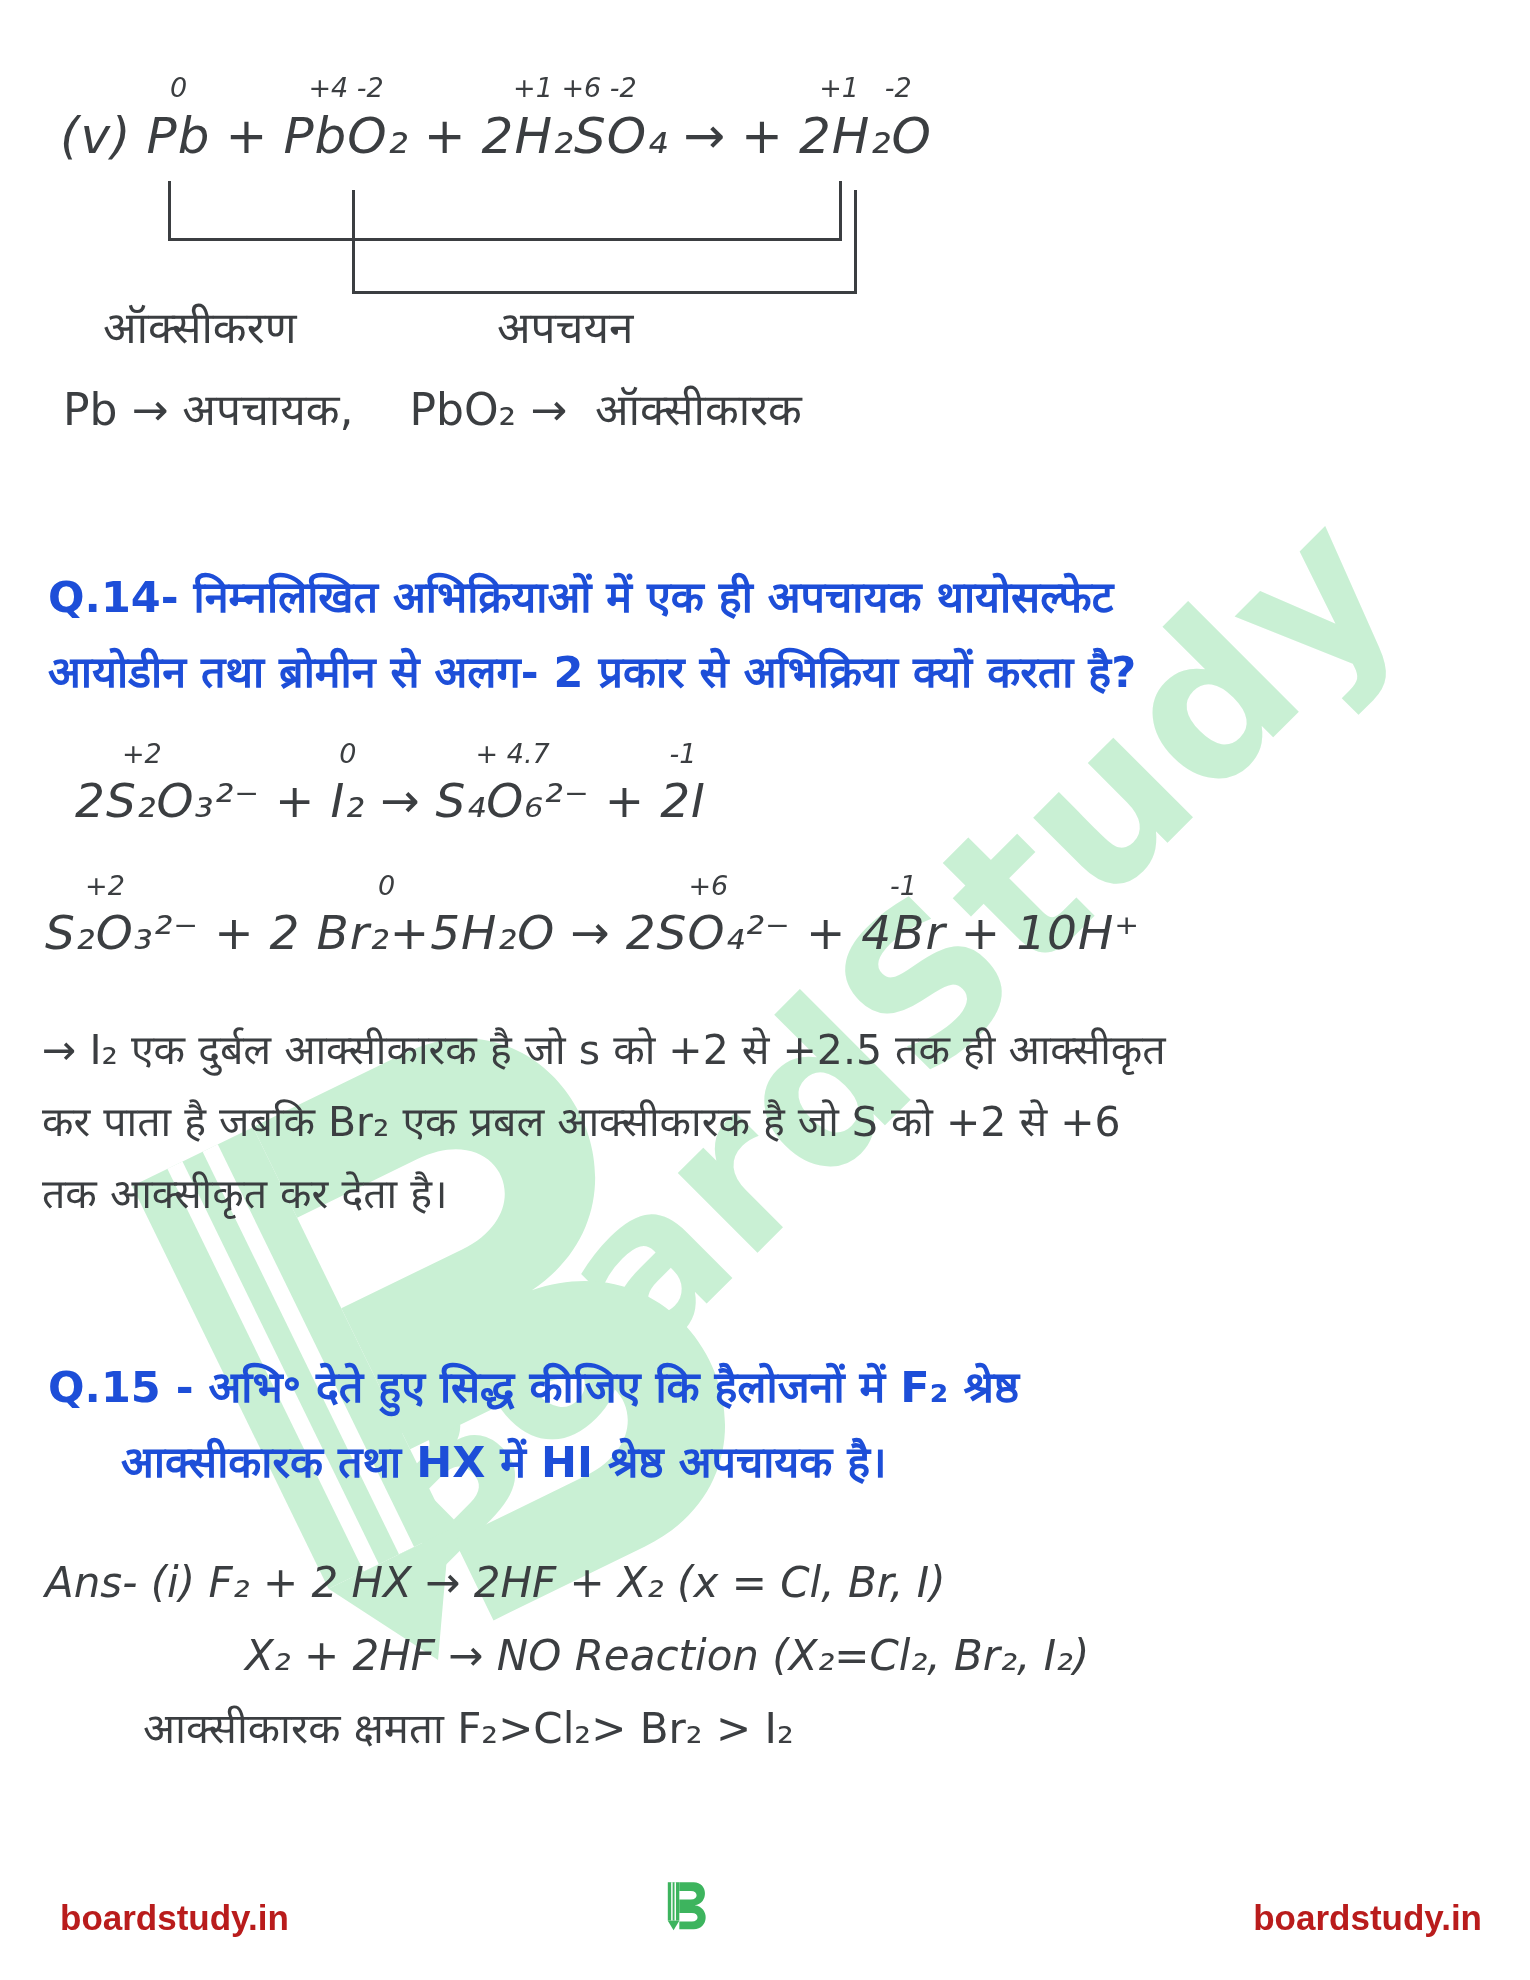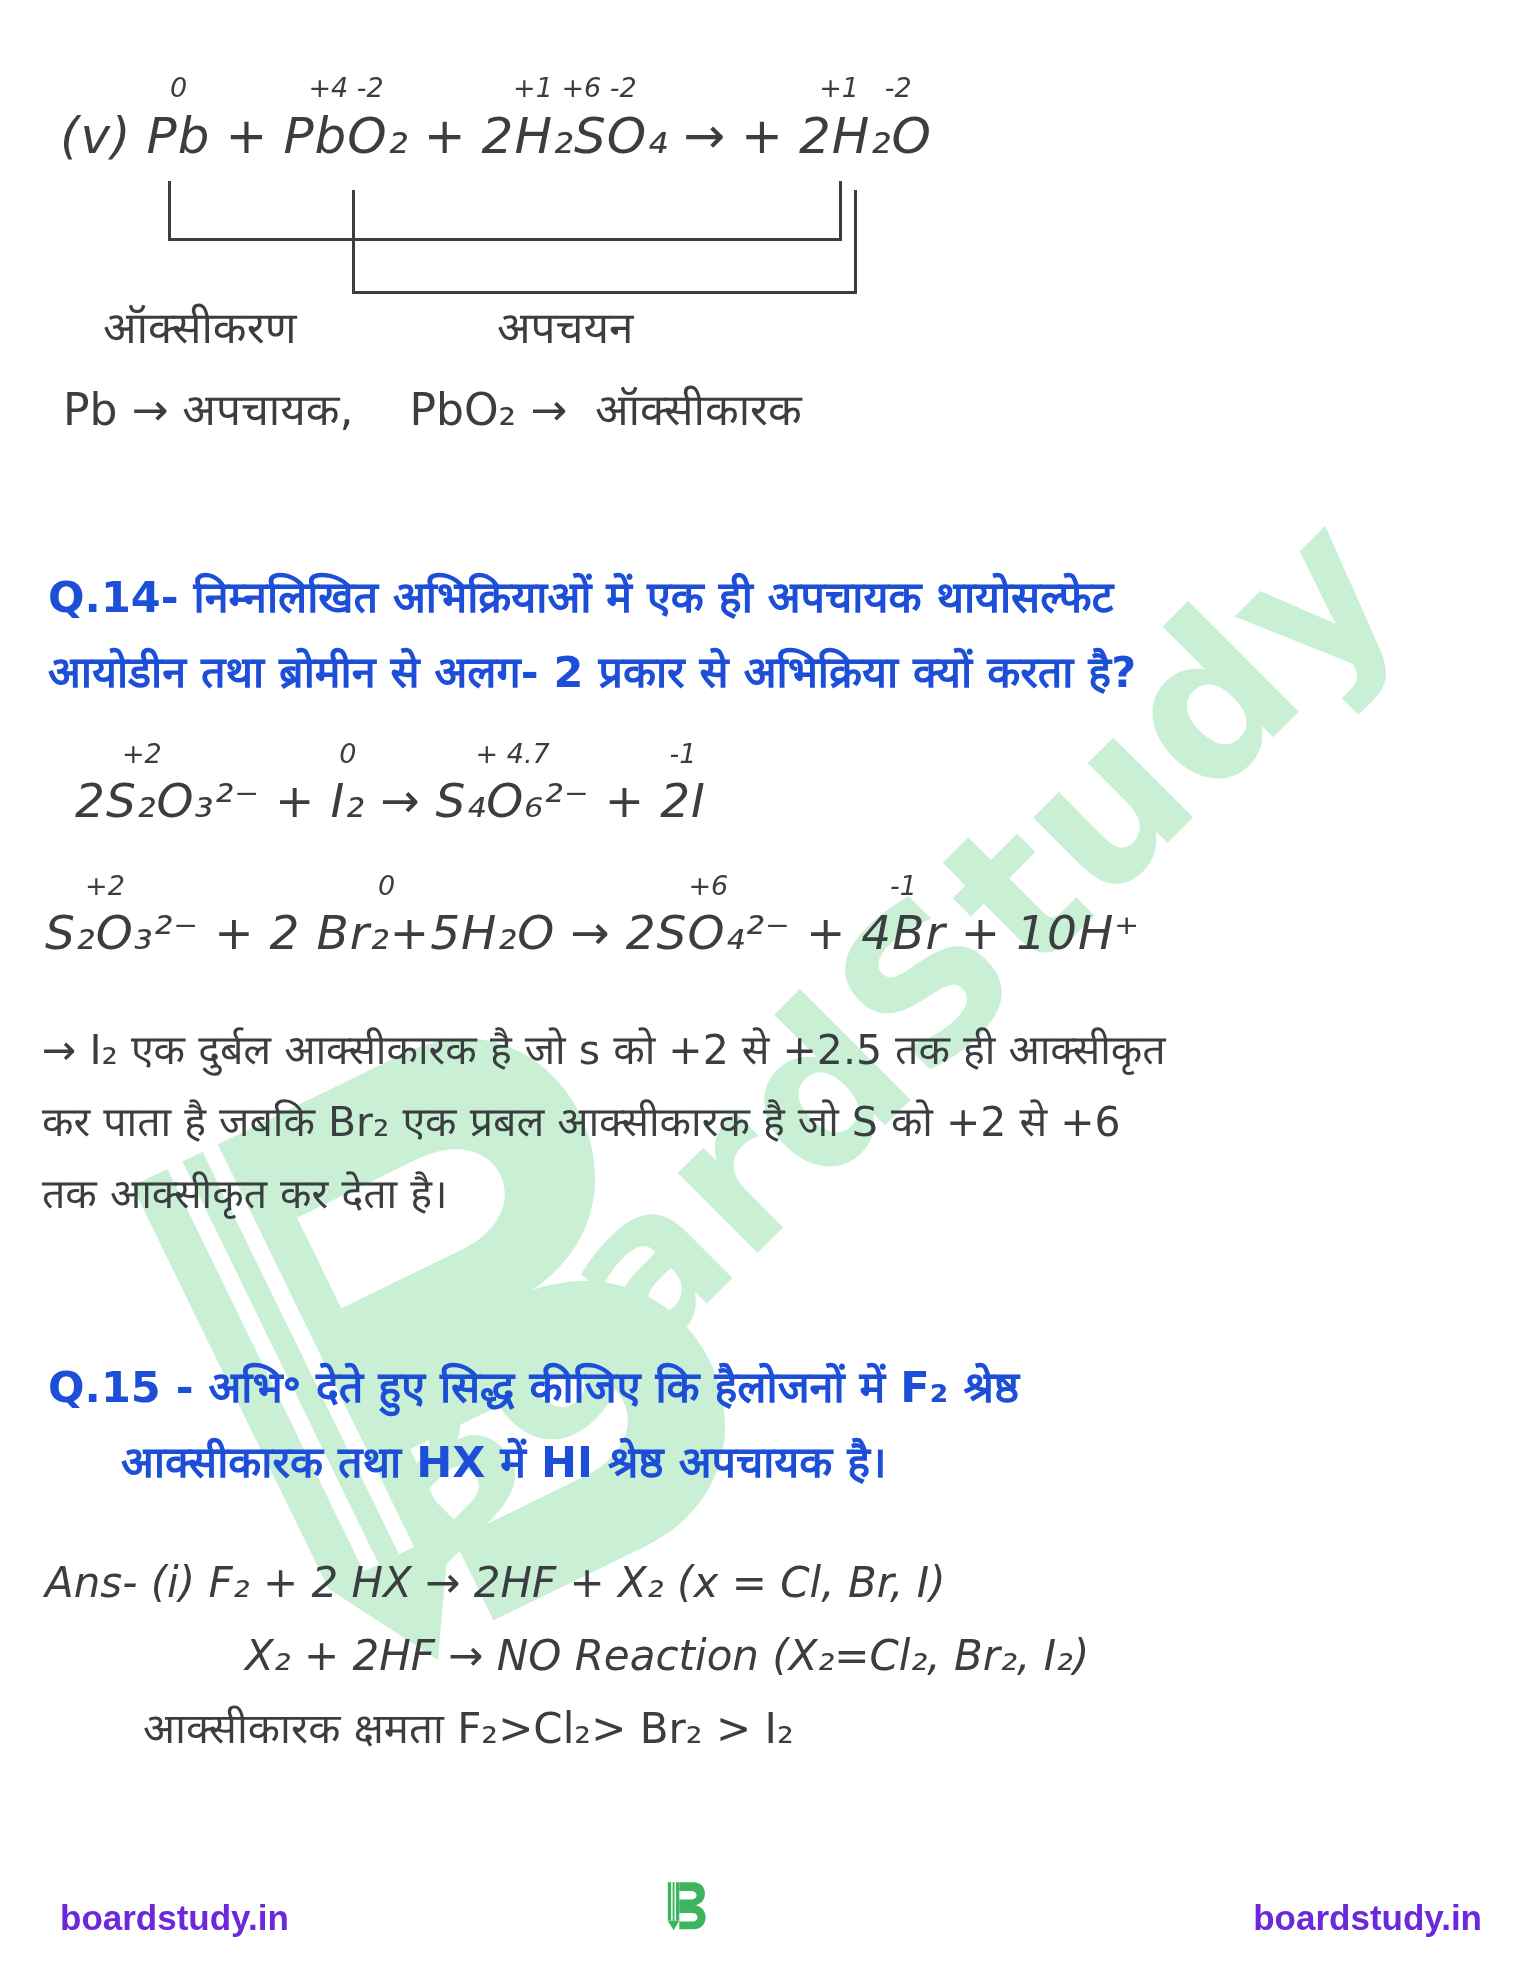--- a/index.html
+++ b/index.html
@@ -31,21 +31,21 @@
   .q-heading .h-line{line-height:75px;white-space:nowrap;}
   #q15-heading .h-line:nth-child(2){margin-left:73px;}
   .para{position:absolute;z-index:1;font-size:41px;}
   .para .para-line{line-height:72px;white-space:nowrap;}
   .ans{position:absolute;z-index:1;font-size:42px;font-style:italic;}
   .ans .ans-line{line-height:73px;white-space:nowrap;}
   .ans .ans-line:nth-child(2){margin-left:200px;}
   .ans .ans-line:nth-child(3){margin-left:98px;font-style:normal;}
   
   .footer-site{
-    position:absolute;top:1898px;font-size:35px;font-weight:bold;color:#6d28d9;
+    position:absolute;top:1898px;font-size:35px;font-weight:bold;color:#b91c1c;
     font-family:"Liberation Sans","DejaVu Sans",sans-serif;z-index:2;
   }
   #footer-left{left:60px;}
   #footer-right{right:48px;}
   .footer-logo{position:absolute;left:663px;top:1878px;width:48px;height:56px;z-index:2;}
 </style>
 </head>
 <body>
 
 <div class="page">

